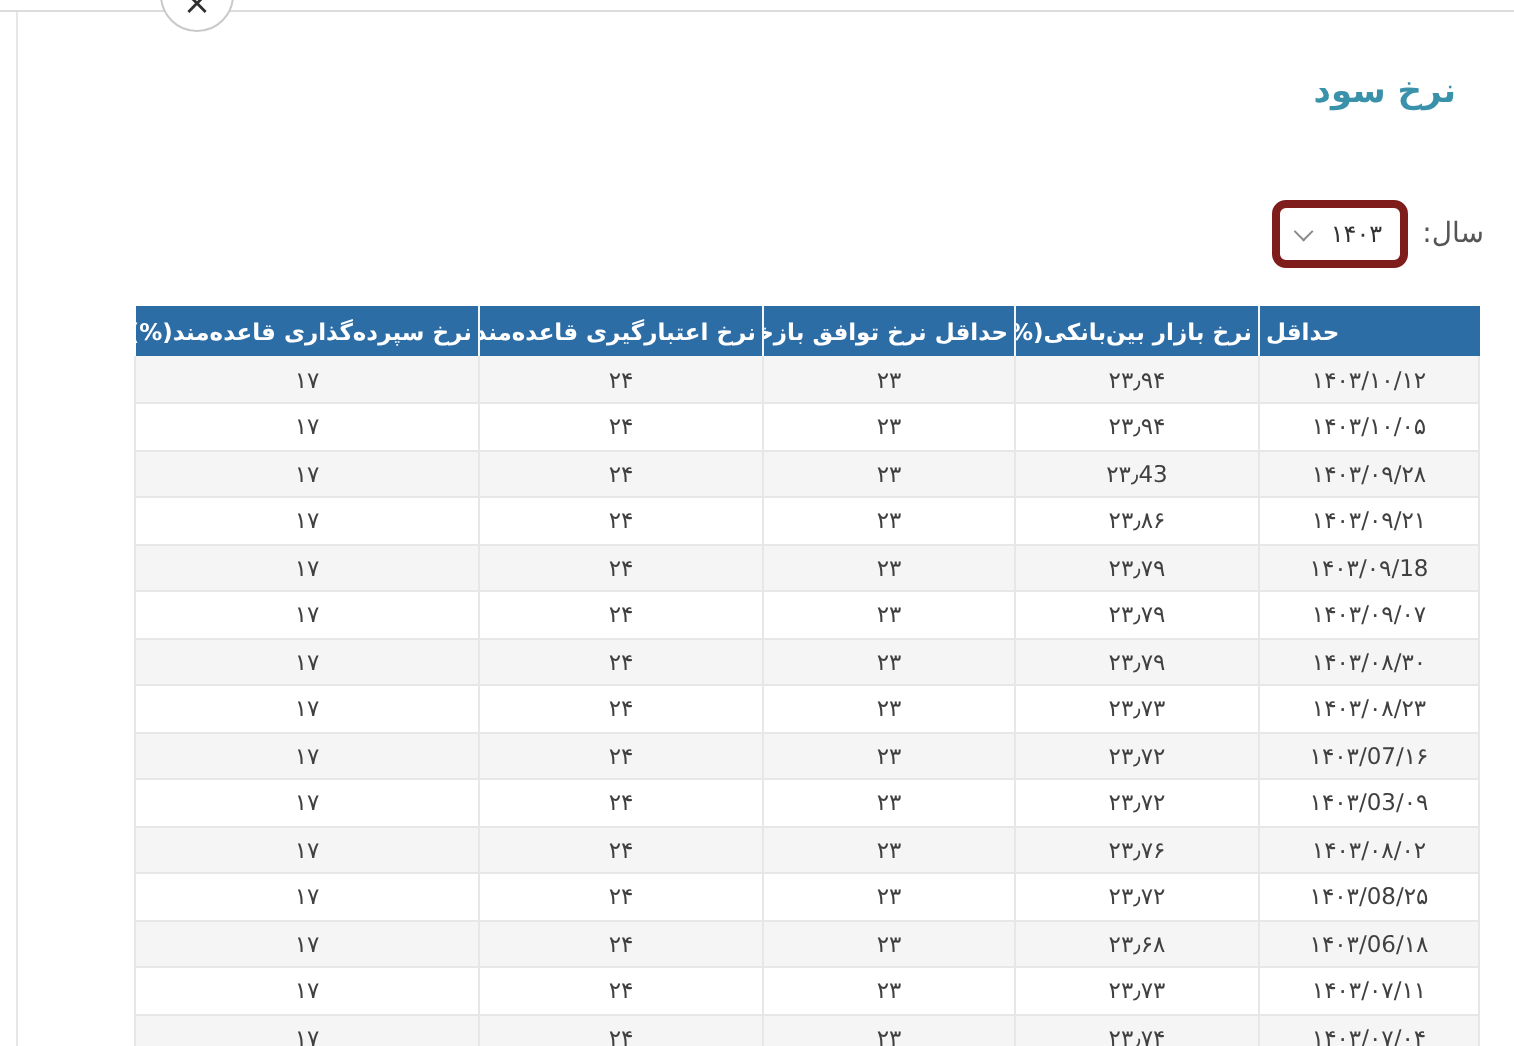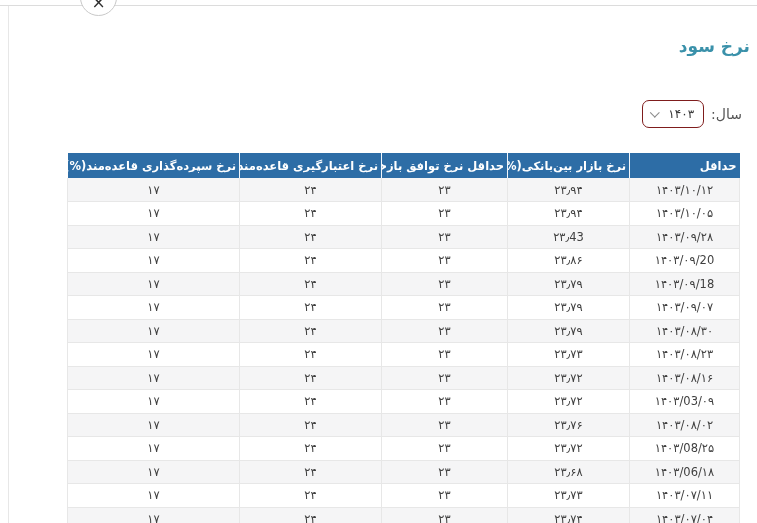--- a/index.html
+++ b/index.html
@@ -15,48 +15,48 @@
   .close-btn{
     position:absolute;left:80px;top:-21px;width:37px;height:37px;border-radius:50%;
     background:#fff;border:1px solid #c9c9c9;z-index:2;cursor:pointer;box-sizing:border-box;
   }
   .close-x{
     position:absolute;left:0;right:0;bottom:4px;text-align:center;
     font-size:17px;line-height:1;color:#2f2f2f;
   }
   
   .page-title{
-    position:absolute;top:36px;right:7px;direction:rtl;
+    position:absolute;top:36px;right:29px;direction:rtl;
     font-size:17px;font-weight:bold;color:#3a91aa;
   }
   
   .year-row{
     position:absolute;top:100px;right:15px;display:flex;align-items:center;
     direction:rtl;gap:7px;z-index:1;
   }
   .year-label{font-size:14px;color:#555;}
   .year-select{
-    width:42px;height:26px;border:1px solid #7f1d1d;border-radius:7px;background:#fff;
+    width:42px;height:26px;border:4px solid #7f1d1d;border-radius:7px;background:#fff;
     display:flex;align-items:center;justify-content:space-between;direction:rtl;
     padding:0 9px;cursor:pointer;
   }
   .year-value{font-size:12px;color:#333;}
   .chevron{
     width:6px;height:6px;border-left:1.5px solid #8a8a8a;border-bottom:1.5px solid #8a8a8a;
     transform:rotate(-45deg) translateY(-1px);margin-top:-2px;
   }
   
   .table-wrap{position:absolute;top:153px;right:17px;}
   table{
     border-collapse:collapse;table-layout:fixed;width:672px;direction:rtl;
   }
   thead th{
     background:#2d6da6;color:#fff;font-size:11.5px;font-weight:bold;
     height:25px;padding:0 3px;border-left:1px solid #f2f6fa;box-sizing:border-box;
-    text-align:right;white-space:nowrap;overflow:hidden;margin-top:26px;
+    text-align:left;white-space:nowrap;overflow:hidden;margin-top:26px;
   }
   thead th:last-child{border-left:none;}
   tbody td{
     height:23.5px;font-size:11.5px;color:#404040;text-align:center;
     border:1px solid #e7e7e7;border-top:none;box-sizing:border-box;
     white-space:nowrap;overflow:hidden;background:transparent;
   }
   tbody tr:nth-child(odd){background:#f5f5f6;}
   tbody tr:nth-child(even){background:#ffffff;}
   th:nth-child(1),td:nth-child(1){width:110px;}
@@ -112,21 +112,21 @@
           <td>۱۷</td>
         </tr>
         <tr>
           <td>۱۴۰۳/۰۹/۲۸</td>
           <td>۲۳٫43</td>
           <td>۲۳</td>
           <td>۲۴</td>
           <td>۱۷</td>
         </tr>
         <tr>
-          <td>۱۴۰۳/۰۹/20</td>
+          <td>۱۴۰۳/۰۹/۲۱</td>
           <td>۲۳٫۸۶</td>
           <td>۲۳</td>
           <td>۲۴</td>
           <td>۱۷</td>
         </tr>
         <tr>
           <td>۱۴۰۳/۰۹/18</td>
           <td>۲۳٫۷۹</td>
           <td>۲۳</td>
           <td>۲۴</td>
@@ -147,21 +147,21 @@
           <td>۱۷</td>
         </tr>
         <tr>
           <td>۱۴۰۳/۰۸/۲۳</td>
           <td>۲۳٫۷۳</td>
           <td>۲۳</td>
           <td>۲۴</td>
           <td>۱۷</td>
         </tr>
         <tr>
-          <td>۱۴۰۳/۰۸/۱۶</td>
+          <td>۱۴۰۳/07/۱۶</td>
           <td>۲۳٫۷۲</td>
           <td>۲۳</td>
           <td>۲۴</td>
           <td>۱۷</td>
         </tr>
         <tr>
           <td>۱۴۰۳/03/۰۹</td>
           <td>۲۳٫۷۲</td>
           <td>۲۳</td>
           <td>۲۴</td>

